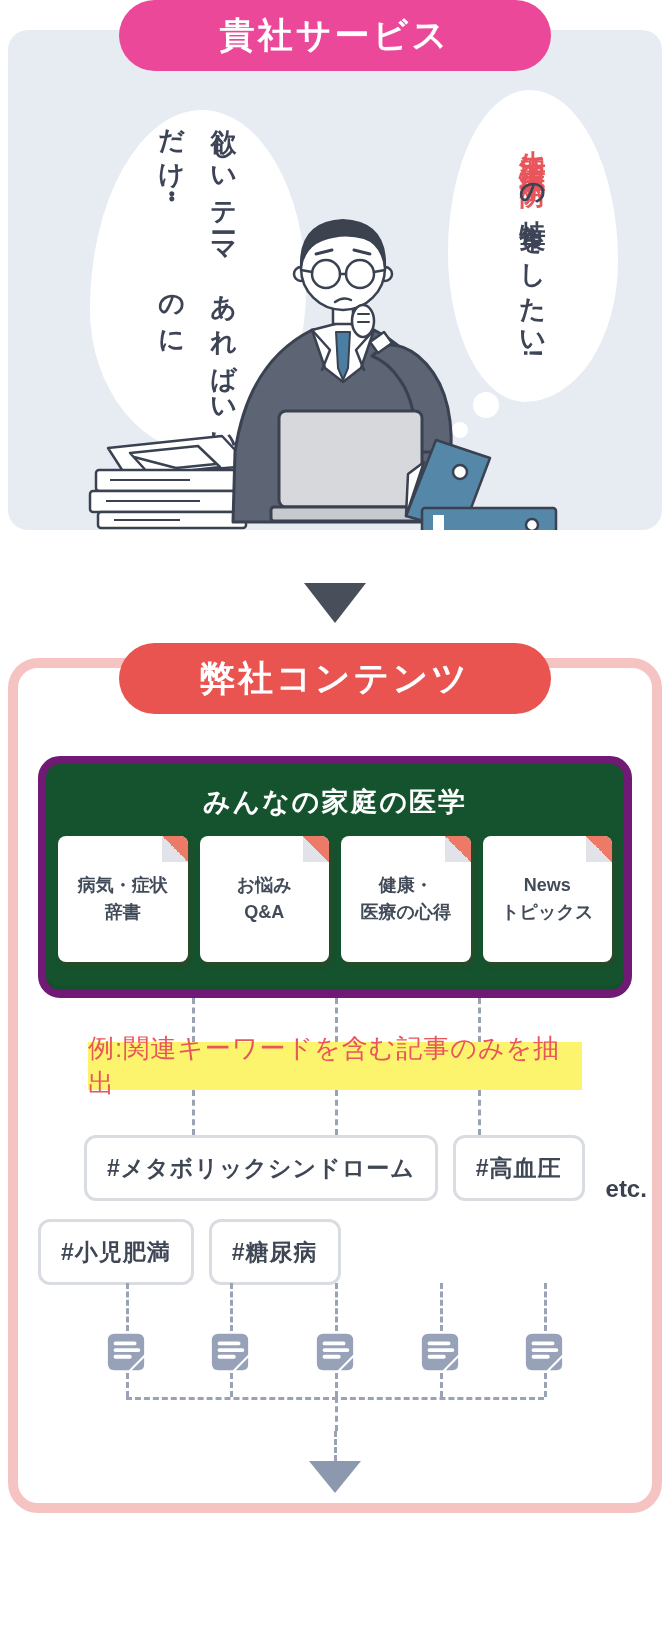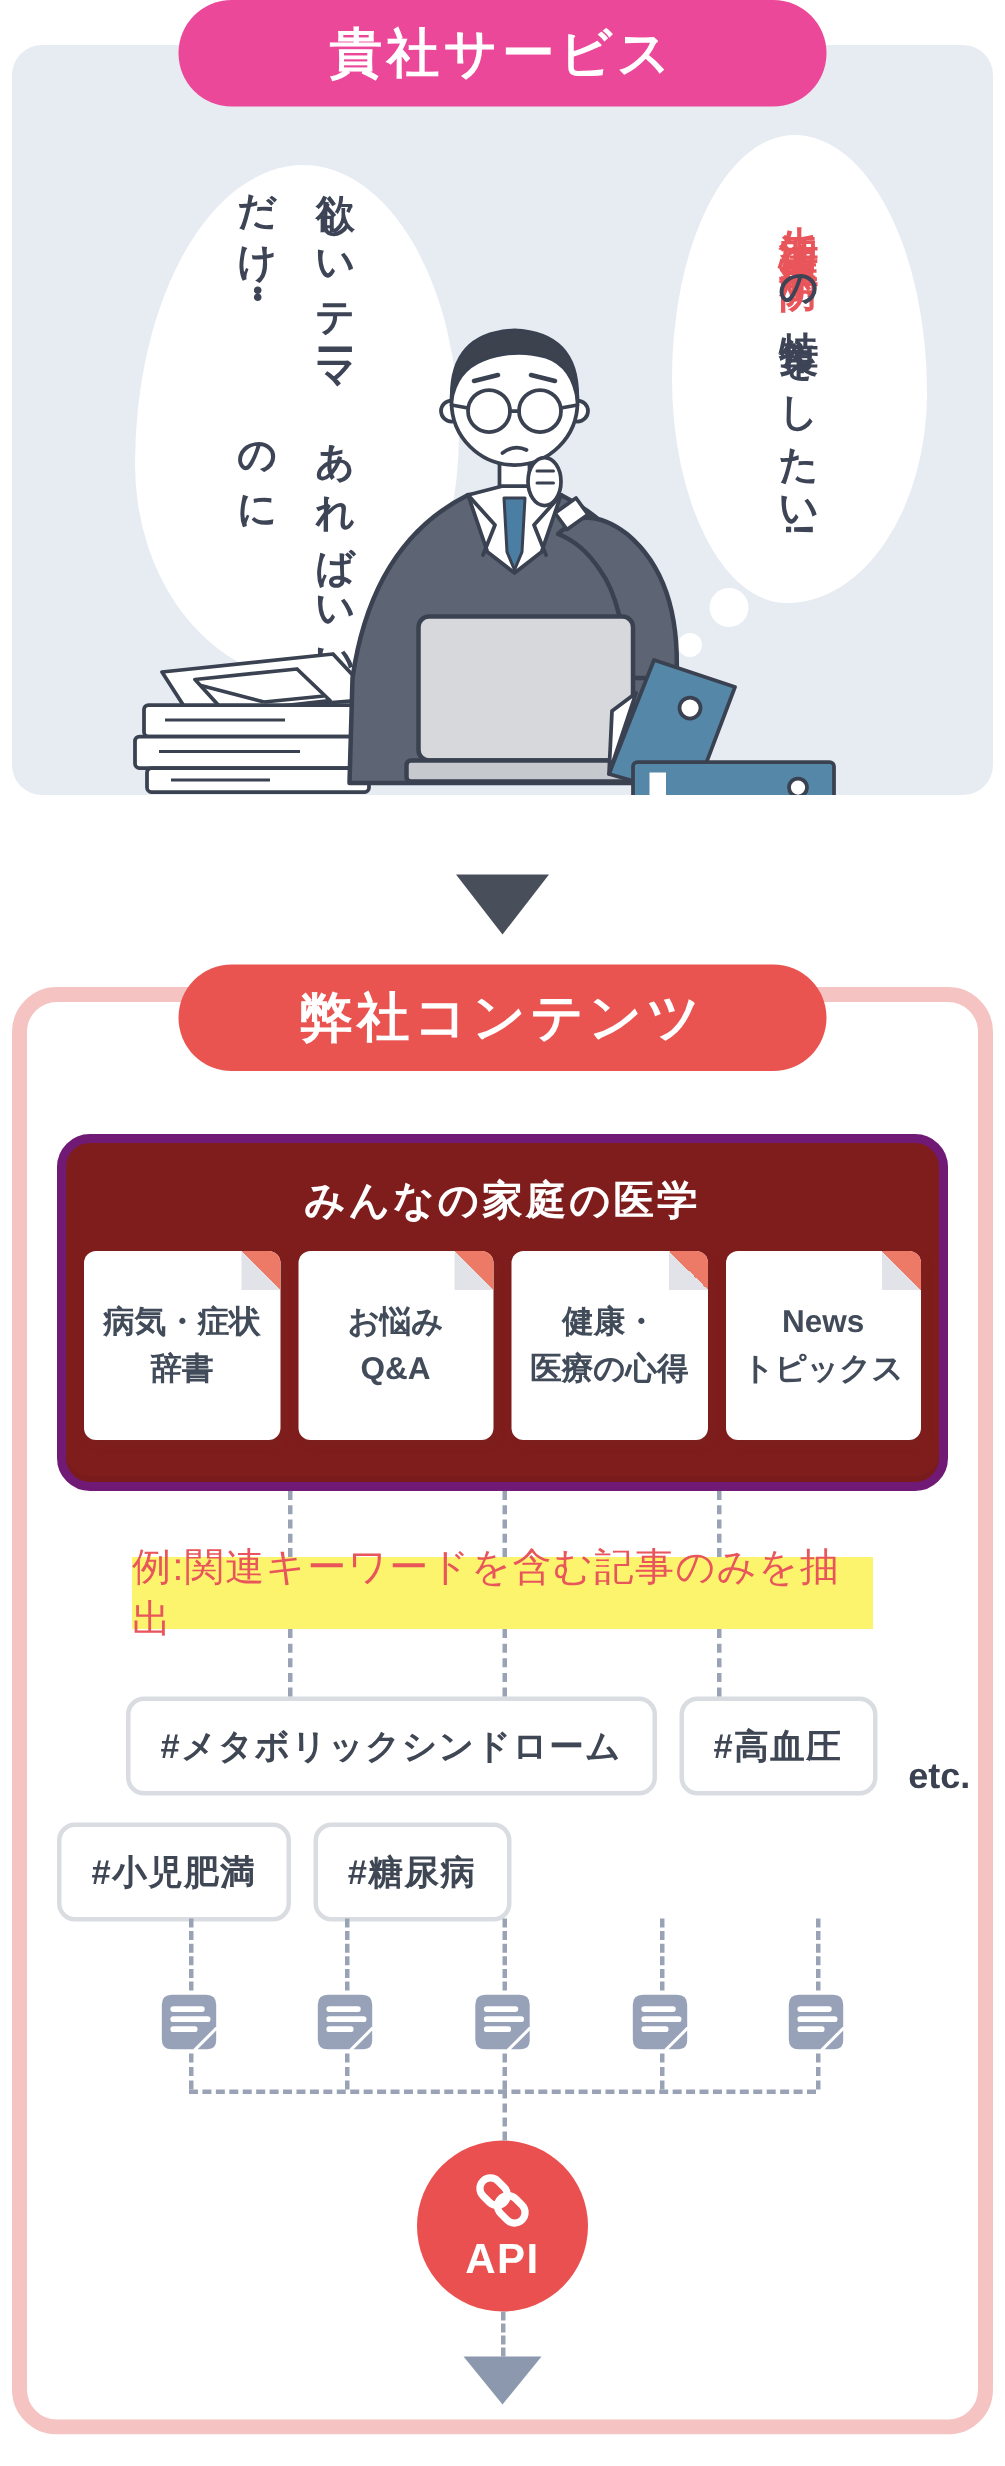--- a/index.html
+++ b/index.html
@@ -30,27 +30,27 @@
 
   
   .arrow-dark{width:0;height:0;margin:53px auto 0;border-left:31px solid transparent;border-right:31px solid transparent;border-top:40px solid #484e5a;}
   .arrow-grey{width:0;height:0;margin:0 auto;border-left:26px solid transparent;border-right:26px solid transparent;border-top:32px solid #8b98ad;}
 
   
   .bottom-wrap{position:relative;margin-top:20px;padding-top:15px;}
   .outer-box{margin:0 8px;border:10px solid #f5c4c2;border-radius:30px;background:#fff;
     padding:88px 20px 10px;position:relative;}
 
-  .red-box{border:6px solid #701a75;background:#7f1d1d;border-radius:22px;padding:14px 12px 28px;
+  .red-box{border:8px solid #701a75;background:#14532d;border-radius:22px;padding:14px 12px 28px;
     box-shadow:inset 0 -4px 0 rgba(0,0,0,.04);}
   .red-box-title{text-align:center;color:#fff;font-size:27px;font-weight:bold;letter-spacing:2px;padding:6px 0 16px;}
   .cards{display:flex;gap:12px;}
   .card{flex:1;height:126px;background:#fff;border-radius:8px;position:relative;overflow:hidden;
     display:flex;flex-direction:column;align-items:center;justify-content:center;
-    font-size:21px;font-weight:bold;color:#414b59;line-height:1.5;text-align:center;
+    font-size:18px;font-weight:bold;color:#414b59;line-height:1.5;text-align:center;
     box-shadow:3px 4px 5px rgba(120,40,30,.22);}
   .card::before{content:"";position:absolute;top:0;right:0;width:26px;height:26px;
     background:linear-gradient(to bottom left,#ed7a66 50%,#e2e3e8 50%);}
   .card span{display:block;}
 
   .dash-zone{position:relative;}
   .dz1{height:44px;}
   .dz2{height:45px;}
   .dz3{height:48px;}
   .vdash{position:absolute;top:0;bottom:0;width:0;border-left:3px dashed #9aa3b5;}
@@ -254,28 +254,19 @@
       <div class="collector">
         <span class="vdash stub q1"></span>
           <span class="vdash stub q2"></span>
           <span class="vdash stub q3"></span>
           <span class="vdash stub q4"></span>
           <span class="vdash stub q5"></span>
         <span class="hdash"></span>
         <span class="center-stub"></span>
       </div>
 
-      <div class="api-circle">
-        <svg viewBox="0 0 48 48" width="42" height="42">
-          <g transform="rotate(45 24 24)" fill="none" stroke="#ffffff" stroke-width="5.5" stroke-linecap="round" stroke-linejoin="round">
-            <rect x="3" y="16" width="23" height="16" rx="8"></rect>
-            <rect x="22" y="16" width="23" height="16" rx="8"></rect>
-          </g>
-        </svg>
-        <span class="api-label">API</span>
-      </div>
 
       <div class="stub-bottom"></div>
       <div class="arrow-grey"></div>
 
     </div>
   </section>
 </div>
 
 </body></html>

